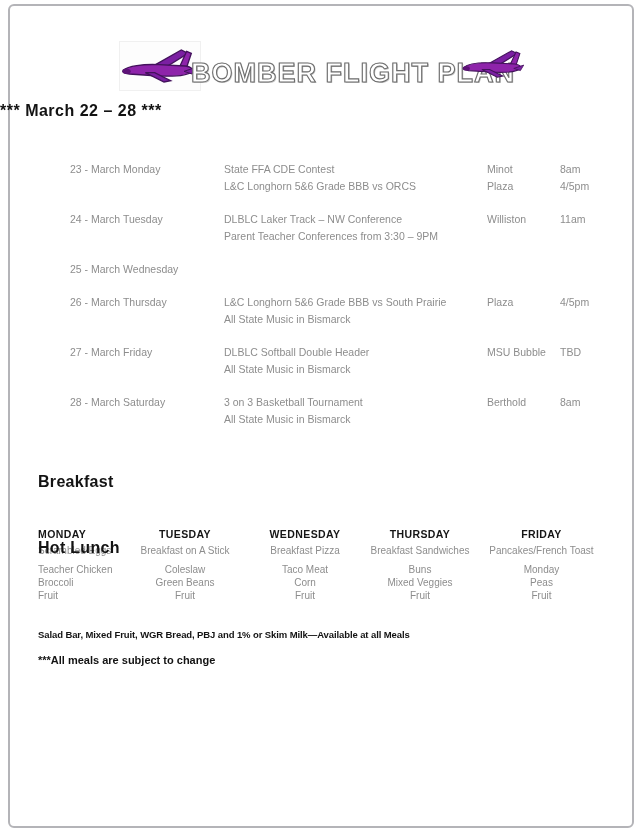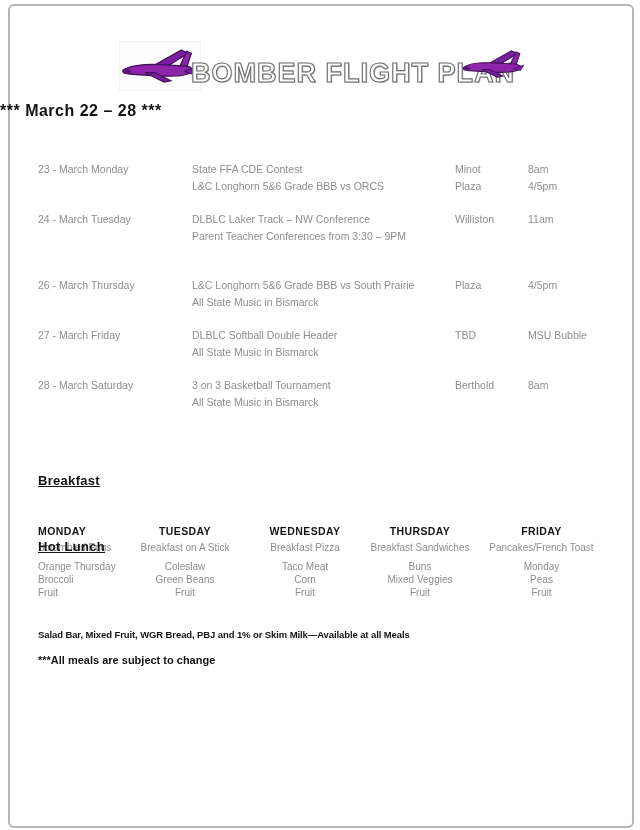--- a/index.html
+++ b/index.html
@@ -26,26 +26,26 @@
     font-size:27px;font-weight:bold;letter-spacing:1px;white-space:nowrap;
     color:#ffffff;-webkit-text-stroke:1.1px #6e6e6e;
     text-shadow:1px 1px 0 rgba(150,150,150,.5), 0 0 1px #8a8a8a;
   }
   .subtitle{
     position:absolute;left:0;top:102px;width:640px;text-align:left;
     font-size:16px;font-weight:bold;color:#131313;letter-spacing:.5px;
   }
   
   .schedule{position:absolute;left:38px;top:161px;width:590px;color:#8d8d8d;font-size:10.5px;}
-  .srow{display:grid;grid-template-columns:154px 263px 73px 1fr;margin-bottom:16px;}
+  .srow{display:grid;grid-template-columns:154px 263px 73px 1fr;margin-bottom:16px;margin-left:32px;}
   .srow .cell{line-height:17px;}
   .srow .cell div{height:17px;white-space:nowrap;}
   
   .menu-label{
-    font-size:13px;font-weight:bold;color:#131313;text-decoration:underline;
+    font-size:16px;font-weight:bold;color:#131313;
     letter-spacing:.3px;margin-bottom:5px;
   }
   .menu-grid{display:grid;grid-template-columns:82px 130px 110px 120px 123px;}
   .menu-grid > div{text-align:center;white-space:nowrap;}
   .menu-grid > div:first-child{text-align:left;}
   .menu-headers > div{font-size:10.5px;font-weight:bold;color:#151515;letter-spacing:.4px;}
   .menu-items > div{font-size:10px;color:#8d8d8d;line-height:13px;}
   .breakfast-block{position:absolute;left:38px;top:473px;width:566px;}
   .breakfast-block .menu-headers{margin-bottom:4px;margin-top:37px;}
   .lunch-block{position:absolute;left:38px;top:539px;width:566px;}
@@ -113,20 +113,21 @@
         <div>Williston</div>
         <div></div>
       </div>
       <div class="cell">
         <div>11am</div>
         <div></div>
       </div>
     </div>
 
     <div class="srow">
+      <div class="cell">25 - March Wednesday</div>
       <div class="cell"></div>
       <div class="cell"></div>
       <div class="cell"></div>
     </div>
 
     <div class="srow">
       <div class="cell">26 - March Thursday</div>
       <div class="cell">
         <div>L&amp;C Longhorn 5&amp;6 Grade BBB vs South Prairie</div>
         <div>All State Music in Bismarck</div>
@@ -141,25 +142,25 @@
       </div>
     </div>
 
     <div class="srow">
       <div class="cell">27 - March Friday</div>
       <div class="cell">
         <div>DLBLC Softball Double Header</div>
         <div>All State Music in Bismarck</div>
       </div>
       <div class="cell">
+        <div>MSU Bubble</div>
+        <div></div>
+      </div>
+      <div class="cell">
         <div>TBD</div>
-        <div></div>
-      </div>
-      <div class="cell">
-        <div>MSU Bubble</div>
         <div></div>
       </div>
     </div>
 
     <div class="srow">
       <div class="cell">28 - March Saturday</div>
       <div class="cell">
         <div>3 on 3 Basketball Tournament</div>
         <div>All State Music in Bismarck</div>
       </div>
@@ -189,21 +190,21 @@
       <div>Breakfast on A Stick</div>
       <div>Breakfast Pizza</div>
       <div>Breakfast Sandwiches</div>
       <div>Pancakes/French Toast</div>
     </div>
   </div>
 
   <div class="lunch-block">
     <div class="menu-label">Hot Lunch</div>
     <div class="menu-grid menu-items">
-      <div>Orange Thursday</div>
+      <div>Teacher Chicken</div>
       <div>Coleslaw</div>
       <div>Taco Meat</div>
       <div>Buns</div>
       <div>Monday</div>
     </div>
     <div class="menu-grid menu-items">
       <div>Broccoli</div>
       <div>Green Beans</div>
       <div>Corn</div>
       <div>Mixed Veggies</div>

